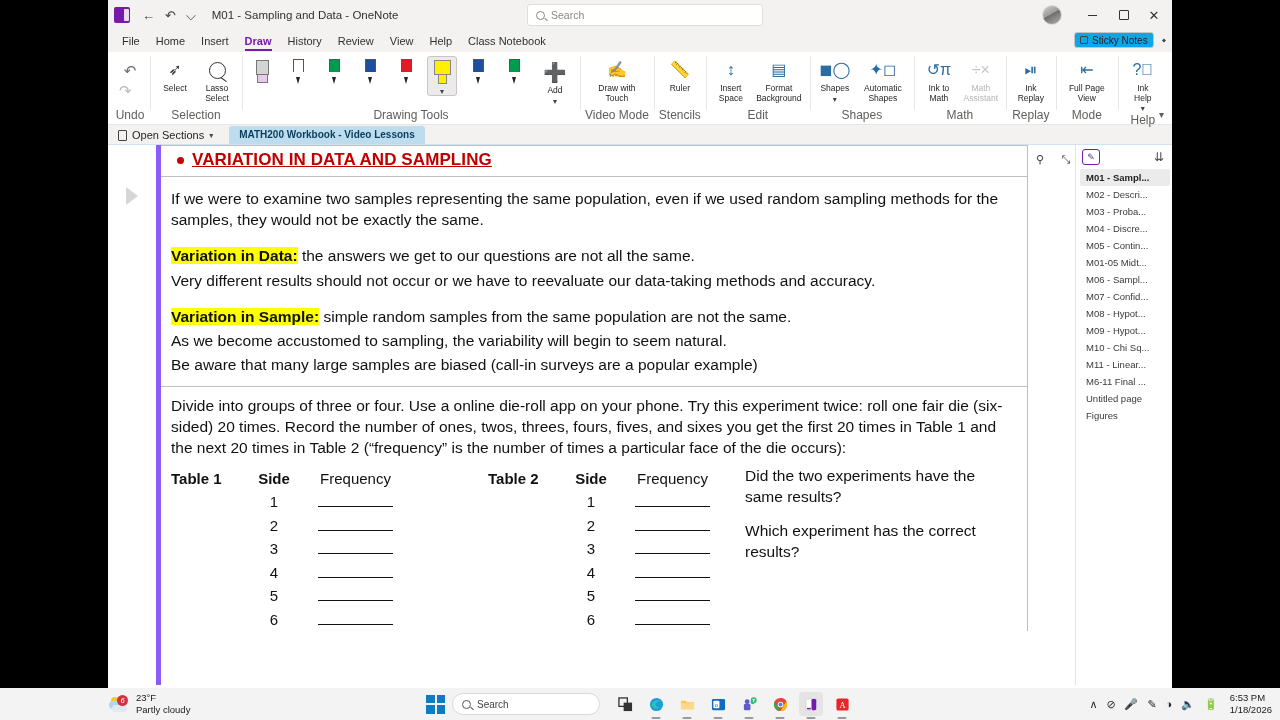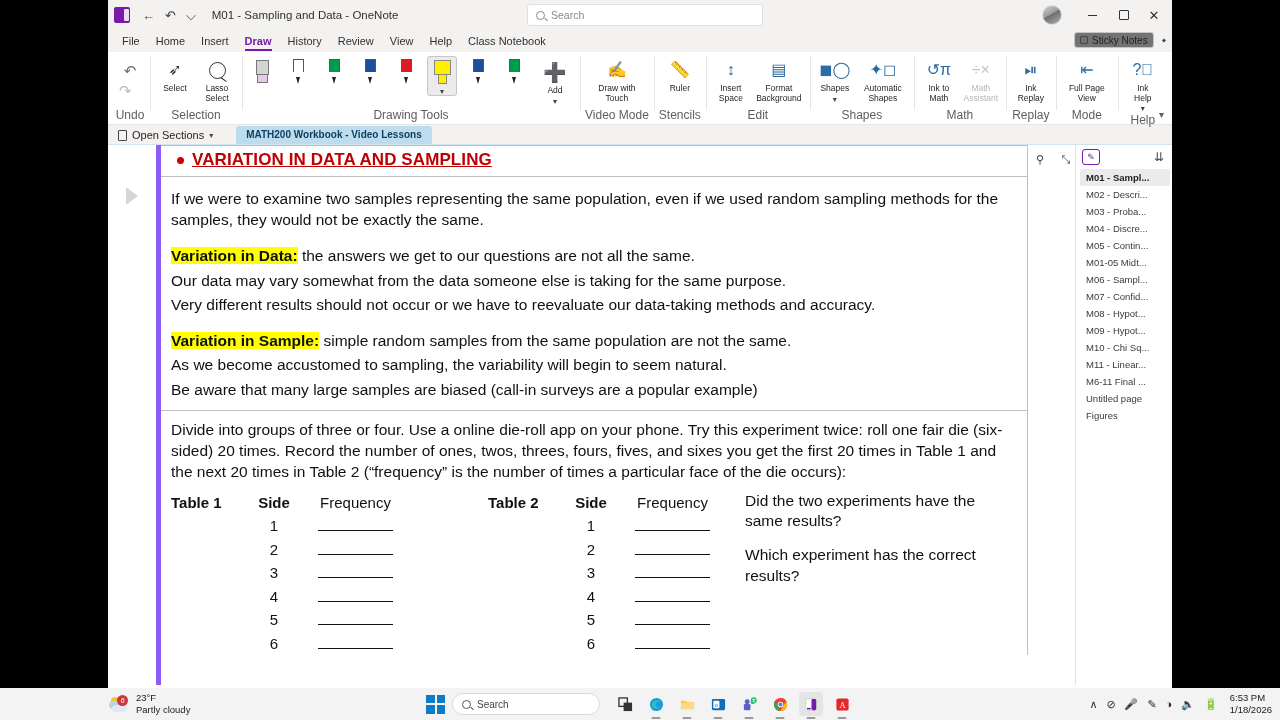--- a/index.html
+++ b/index.html
@@ -62,21 +62,21 @@
   
   .menubar{ height:22px; background:#f3f2f1; display:flex; align-items:center;
             padding-left:6px; position:relative;}
   .menubar .mi{ font-size:11px; color:#323130; padding:2px 8px; position:relative; }
   .menubar .mi.active{ color:#7719aa; font-weight:600; }
   .menubar .mi.active:after{
     content:""; position:absolute; left:8px; right:8px; bottom:-2px; height:1.6px; background:#7719aa;
   }
   .menubar-right{ position:absolute; right:6px; top:2px; display:flex; align-items:center; gap:8px;}
   .sticky-btn{
-    border:1px solid #c8c6c4; border-radius:3px; background:#737373; height:16px;
+    border:1px solid #c8c6c4; border-radius:3px; background:#0ea5e9; height:16px;
     display:flex; align-items:center; gap:4px; padding:0 5px; font-size:10px; color:#201f1e;
   }
   .sticky-btn .sq{width:8px;height:8px;border:1px solid #444;border-radius:1px;}
   .share-ic{ font-size:12px; color:#444; }
 
   
   .ribbon{
     height:73px; background:#ffffff; border-bottom:1px solid #e6e6e6;
     display:flex; align-items:stretch; position:relative; padding-left:2px;
   }
@@ -134,21 +134,21 @@
 
   
   .ribbon-collapse{ position:absolute; right:8px; bottom:4px; font-size:10px; color:#605e5c;}
 
   
   .sectionbar{
     height:20px; background:#f3f2f1; display:flex; align-items:flex-end; gap:0;
     padding-left:8px; border-bottom:1px solid #cfe4f0;
   }
   .opensections{ display:flex;align-items:center;gap:5px; font-size:11px;color:#201f1e;
-                 padding:0 23px 3px 2px;}
+                 padding:0 16px 3px 2px;}
   .pageglyph{ width:9px;height:11px;border:1.2px solid #444;border-radius:1px;}
   .sectiontab{
     background:#bddcee; color:#0b3d5c; font-size:10px; font-weight:700;
     padding:3px 10px 4px; border-radius:3px 3px 0 0; white-space:nowrap;
   }
 
   
   .body{ position:relative; height:540px; background:#fff; display:flex; }
   .canvas-left{ width:48px; background:#fff; position:relative; }
   .nav-handle{
@@ -557,21 +557,20 @@
             </div>
           </div>
 
           <div class="blk" style="padding:8px 10px 10px;">
             <div class="ptxt para">If we were to examine two samples representing the same population, even if we used random sampling methods for the samples, they would not be exactly the same.</div>
             <div class="gap"></div>
             <div class="ptxt para">
               <span class="hlt">Variation in Data:</span>
               <span>the answers we get to our questions are not all the same.</span>
             </div>
-            <div class="ptxt para">Our data may vary somewhat from the data someone else is taking for the same purpose.</div>
             <div class="ptxt para">Very different results should not occur or we have to reevaluate our data-taking methods and accuracy.</div>
             <div class="gap"></div>
             <div class="ptxt para">
               <span class="hlt">Variation in Sample:</span>
               <span>simple random samples from the same population are not the same.</span>
             </div>
             <div class="ptxt para">As we become accustomed to sampling, the variability will begin to seem natural.</div>
             <div class="ptxt para">Be aware that many large samples are biased (call-in surveys are a popular example)</div>
           </div>
 

